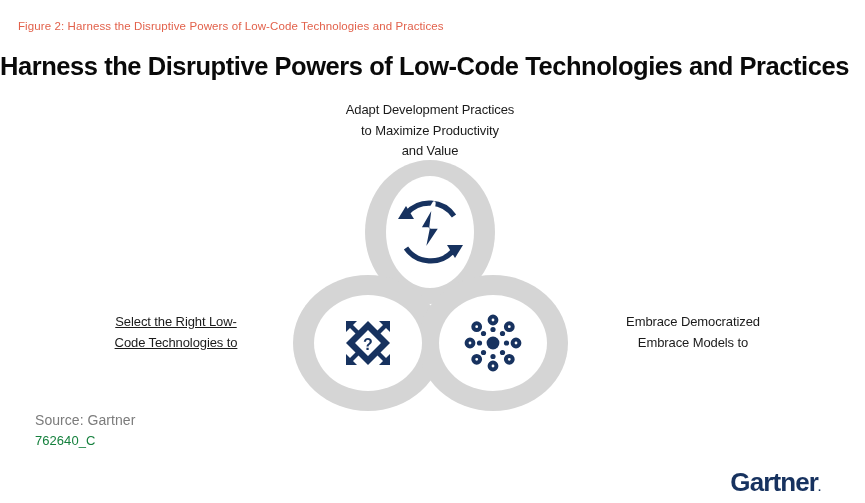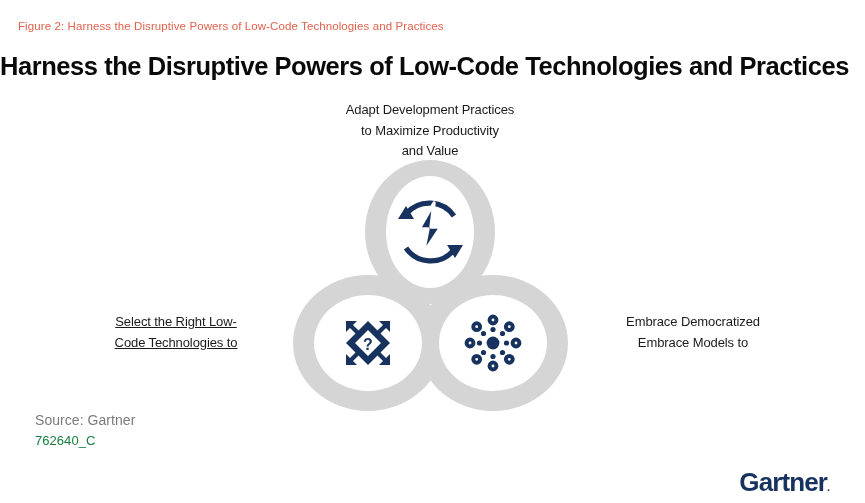--- a/index.html
+++ b/index.html
@@ -104,21 +104,21 @@
     left: 35px;
     top: 433px;
     font-size: 13px;
     color: #15803d;
     letter-spacing: 0.05px;
   }
 
   
   .brand-logo {
     position: absolute;
-    right: 35px;
+    right: 44px;
     bottom: 8px;
     font-size: 26px;
     font-weight: 700;
     letter-spacing: -0.9px;
     color: #17325F;
     line-height: 1;
   }
   .brand-logo .reg {
     font-size: 11px;
     font-weight: 700;

